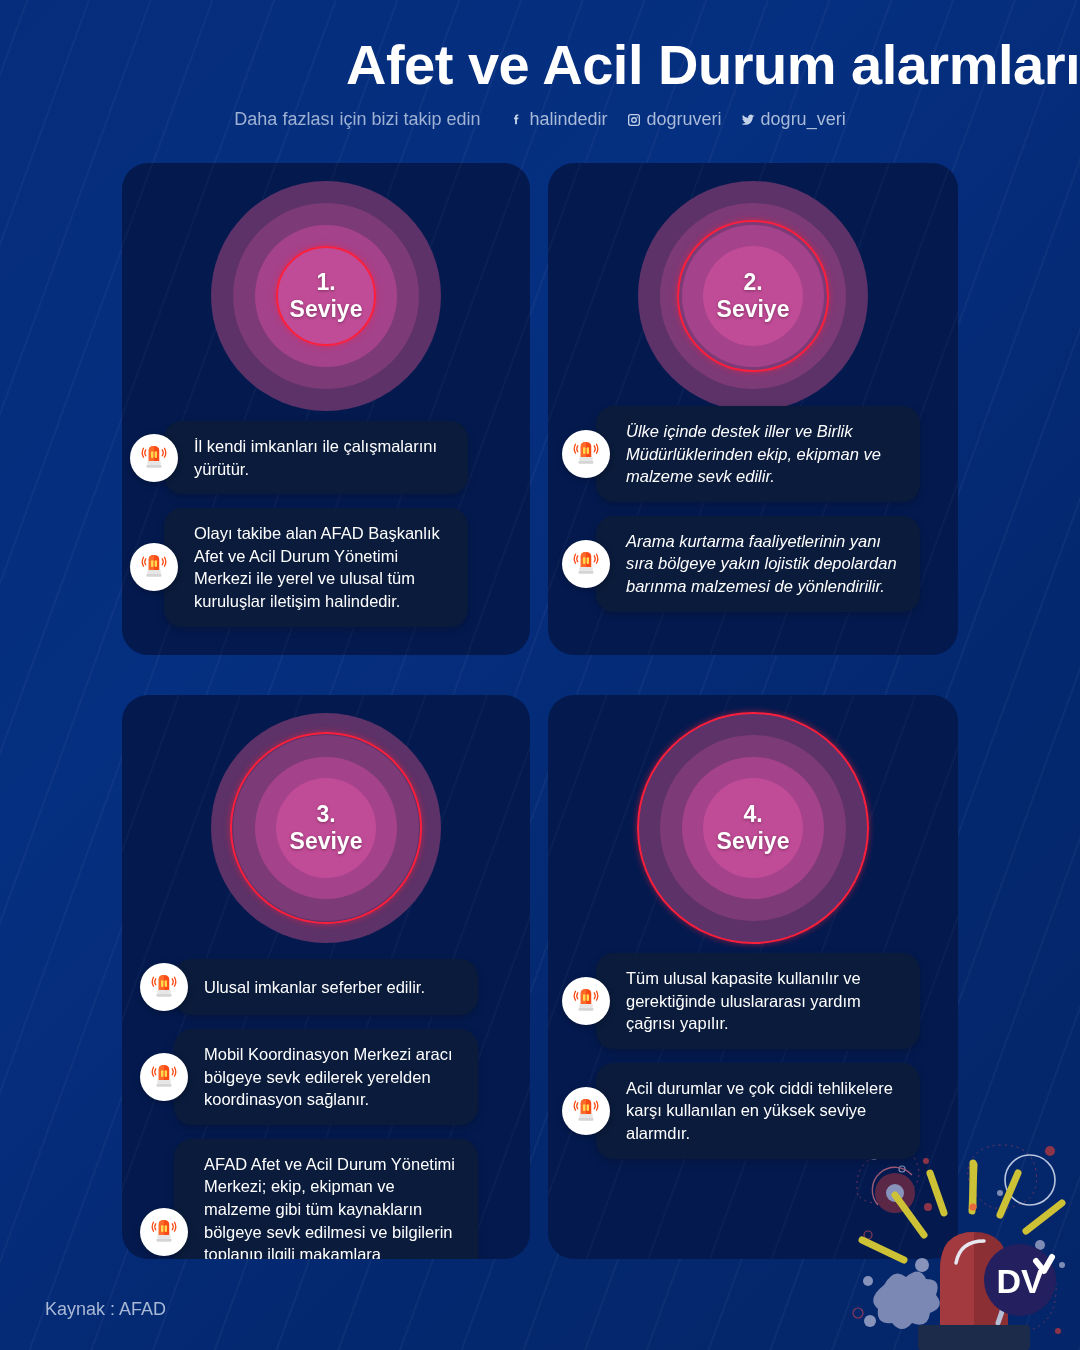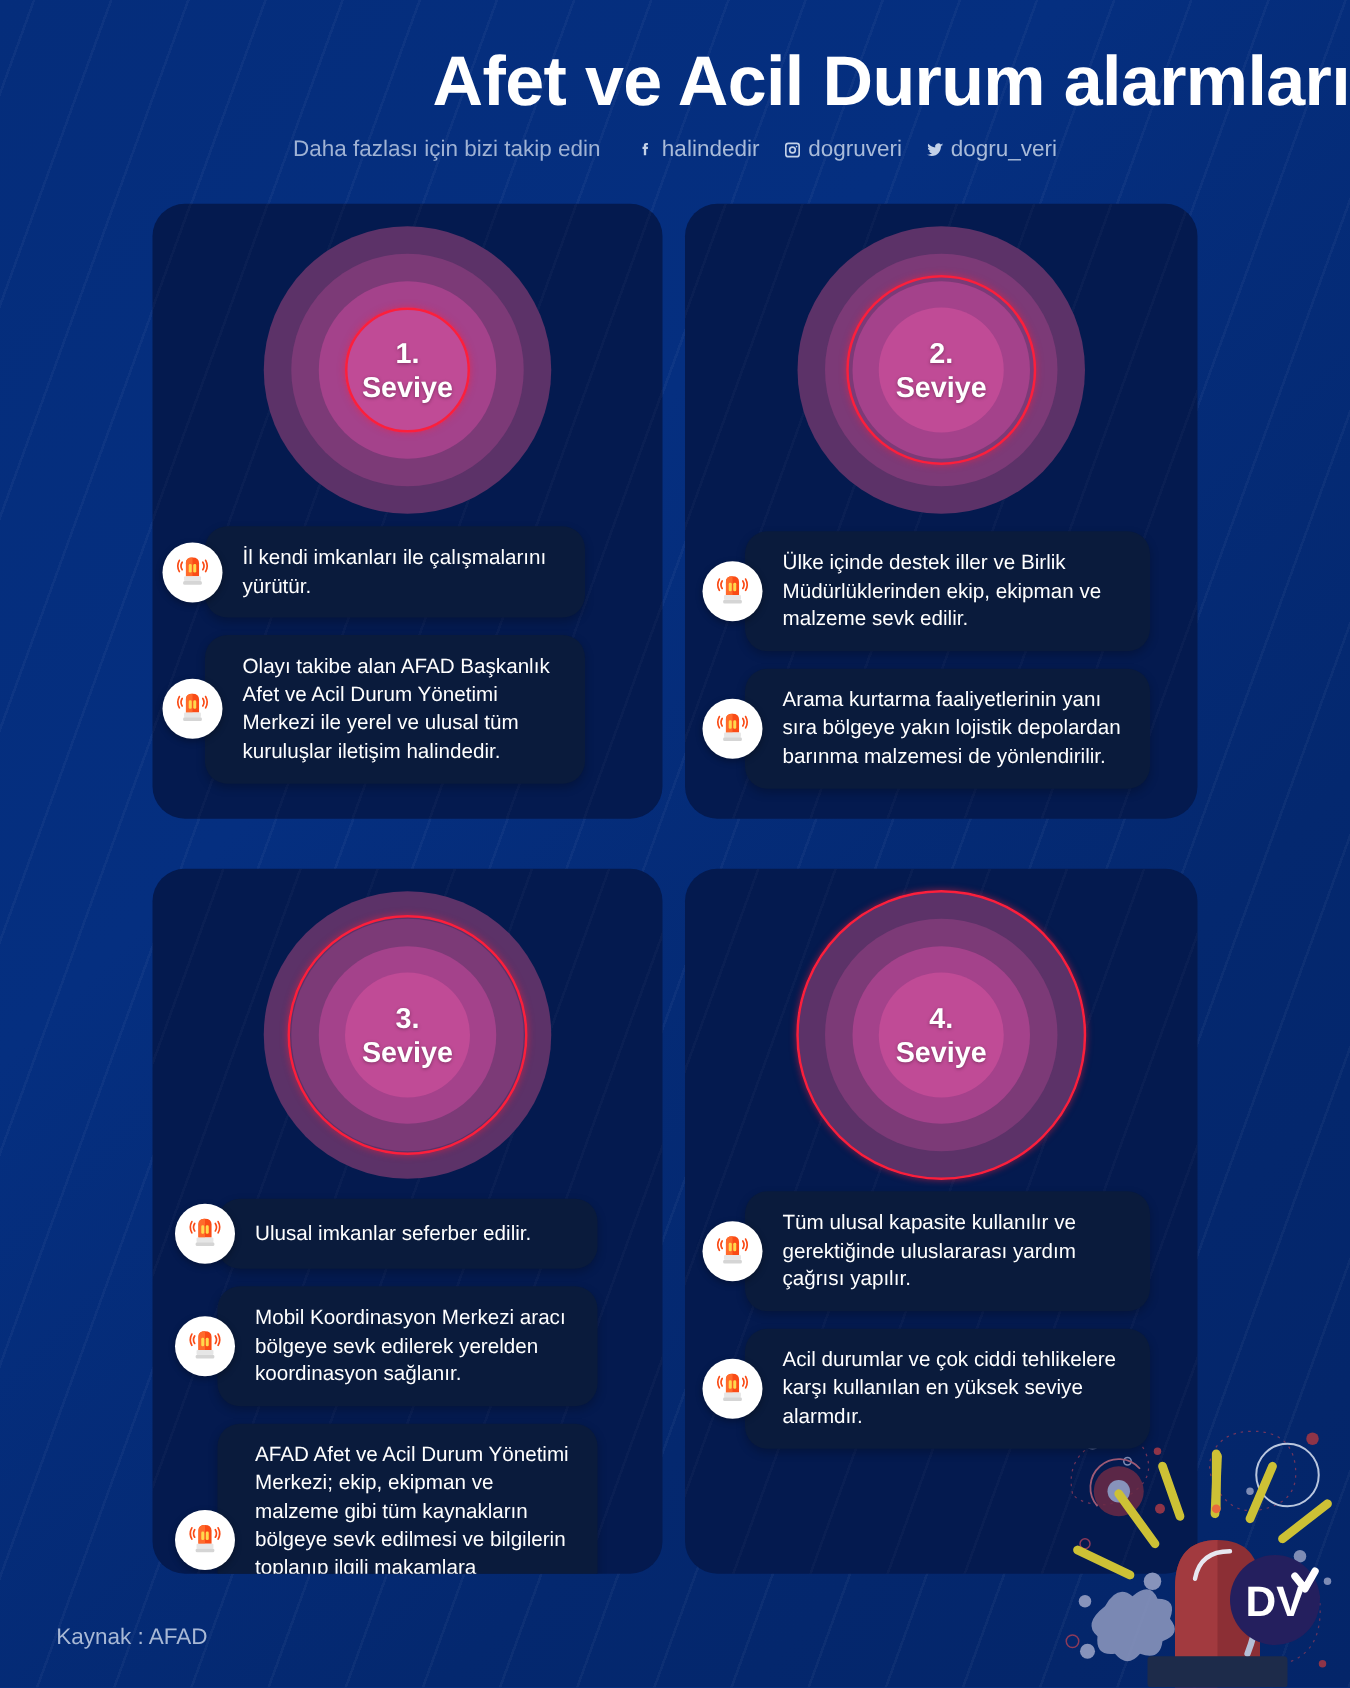--- a/index.html
+++ b/index.html
@@ -227,21 +227,21 @@
     <div class="ring r4"></div>
     <div class="ring r3"></div>
     <div class="ring r2"></div>
     <div class="ring r1"></div>
     <div class="redring" style="width:152px;height:152px;"></div>
     <div class="level-label">
       <span class="num">2.</span>
       <span class="word">Seviye</span>
     </div>
   </div>
-  <div class="bullets right" style="top:262px; padding:0 18px 0 14px;">
+  <div class="bullets right" style="top:243px; padding:0 18px 0 14px;font-style:italic;">
     <div class="bullet">
       <div class="bullet-icon">
         <svg width="30" height="30" viewBox="0 0 40 40">
           <path d="M13 10 Q13 4 20 4 Q27 4 27 10 L27 24 L13 24 Z" fill="#fa4b16"></path>
           <path d="M13 9 Q13 4 20 4 L20 24 L13 24 Z" fill="#ff6a2b"></path>
           <rect x="16" y="11" width="3.2" height="9" rx="1.4" fill="#ffd84d"></rect>
           <rect x="20.8" y="11" width="3.2" height="9" rx="1.4" fill="#ffd84d"></rect>
           <rect x="11" y="24" width="18" height="5" rx="1" fill="#e6e6e6"></rect>
           <rect x="10" y="29" width="20" height="4" rx="1.6" fill="#d5d5d5"></rect>
           <path d="M9 9 Q6.4 13 9 17" stroke="#fa4b16" stroke-width="1.8" fill="none" stroke-linecap="round"></path>

